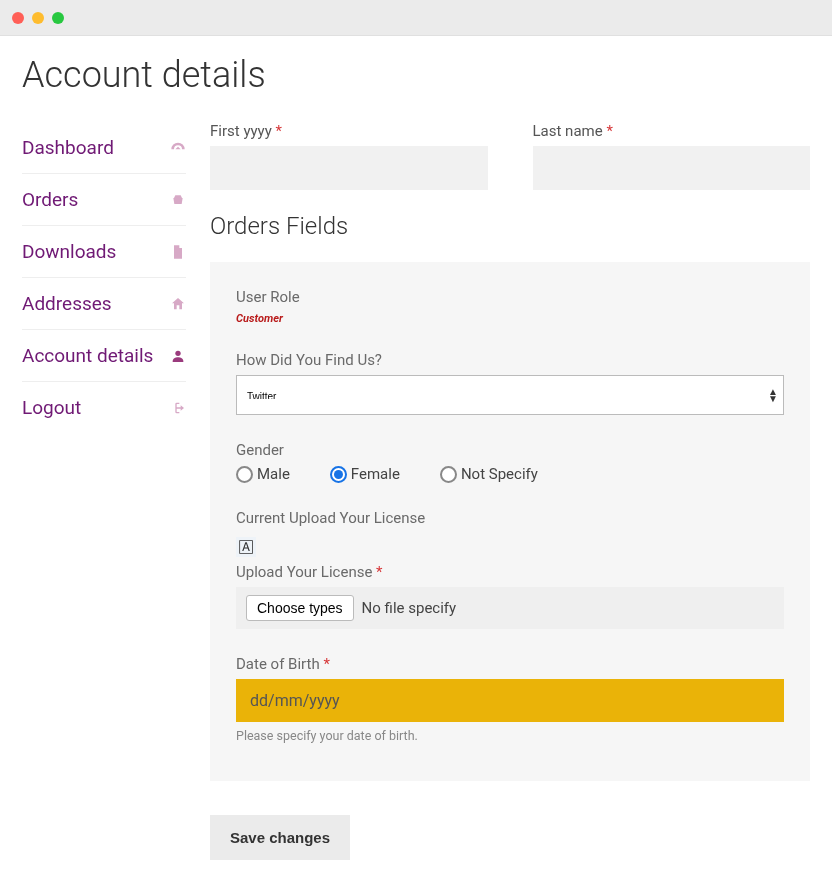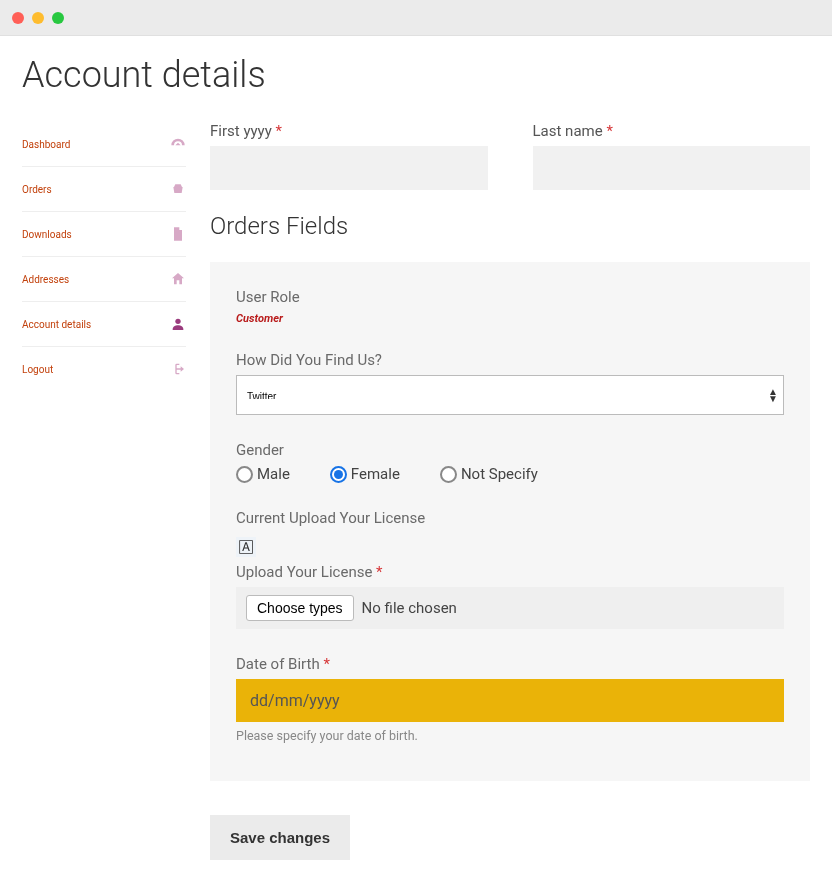--- a/index.html
+++ b/index.html
@@ -37,22 +37,22 @@
 .nav-item {
   display: flex;
   justify-content: space-between;
   align-items: center;
   padding: 14px 0;
   border-bottom: 1px solid #eee;
   cursor: pointer;
 }
 .nav-item:last-child { border-bottom: none; }
 .nav-label {
-  color: #c2410c;
-  font-size: 10px;
+  color: #701a75;
+  font-size: 19px;
 }
 .nav-item.active .nav-label { font-weight: 400; }
 .nav-icon { color: #d7a9c6; width: 16px; height: 16px; display: inline-flex; align-items: center; justify-content: center; }
 .nav-item.active .nav-icon { color: #9a3b7d; }
 .main { flex: 1; min-width: 0; }
 .row { display: flex; gap: 45px; margin-bottom: 22px; }
 .col { flex: 1; display: flex; flex-direction: column; }
 .field-label { font-size: 15px; color: #555; margin-bottom: 6px; }
 .req { color: #d63638; }
 .text-input {
@@ -257,21 +257,21 @@
 
           <div class="block">
             <div class="small-label">Current Upload Your License</div>
             <div class="thumb">🄰</div>
             <div class="small-label">
               <span>Upload Your License</span>
               <span class="req">*</span>
             </div>
             <div class="file-row">
               <button class="choose-btn">Choose types</button>
-              <span class="file-status">No file chosen</span>
+              <span class="file-status">No file specify</span>
             </div>
           </div>
 
           <div class="block">
             <div class="small-label">
               <span>Date of Birth</span>
               <span class="req">*</span>
             </div>
             <div class="date-box">dd/mm/yyyy</div>
             <div class="hint">Please specify your date of birth.</div>

